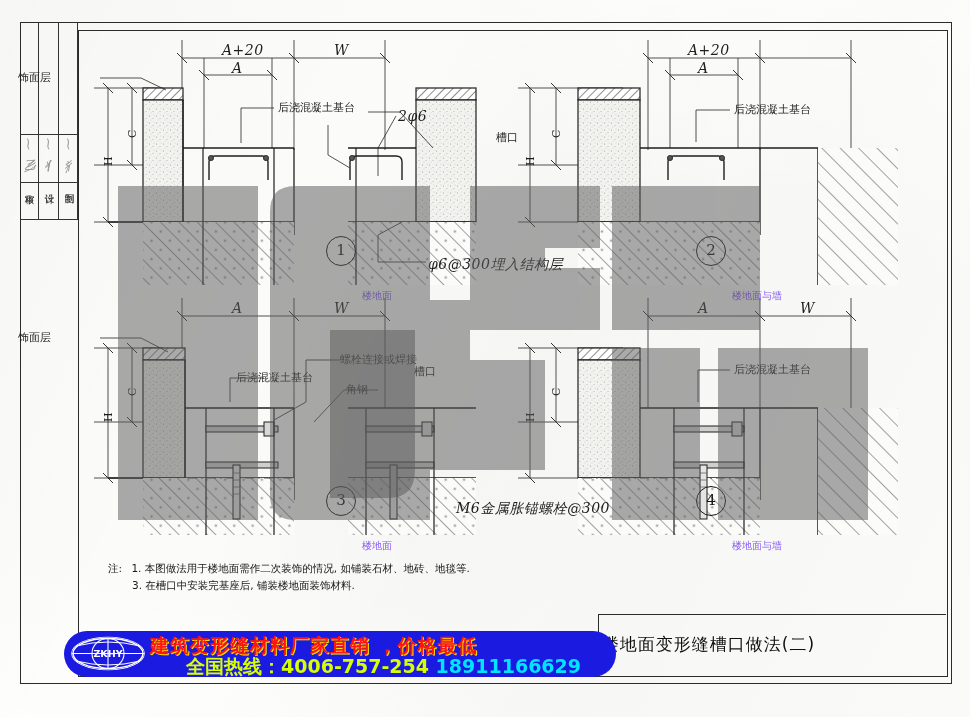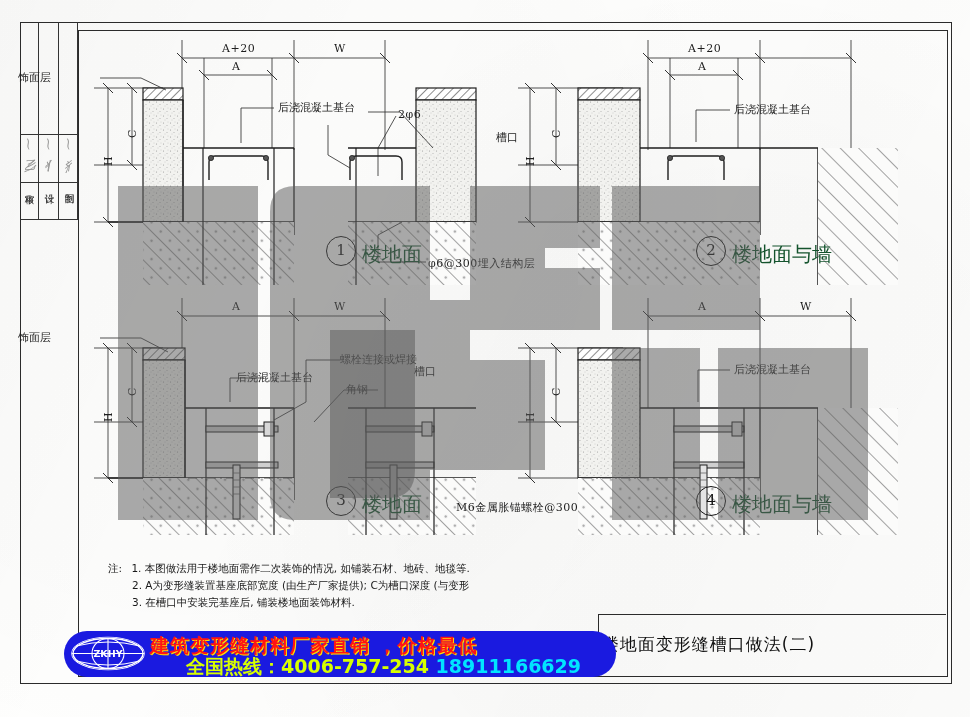--- a/index.html
+++ b/index.html
@@ -39,27 +39,27 @@
             font-family:"DejaVu Serif",serif;opacity:.6;font-style:italic;
             white-space:nowrap;}
 
   
   #canvas{position:absolute;left:78px;top:30px;width:868px;height:645px;}
   svg.draw{position:absolute;left:0;top:0;width:868px;height:645px;overflow:visible;}
 
   
   .lbl{position:absolute;font-size:11px;color:#1e1e1e;white-space:nowrap;
        font-family:"DejaVu Sans",sans-serif;}
-  .lbl-dim{position:absolute;font-size:11px;color:#1e1e1e;white-space:nowrap;
-       font-family:"DejaVu Serif",serif;letter-spacing:.5px;}
+  .lbl-dim{position:absolute;font-size:14px;color:#1e1e1e;white-space:nowrap;
+       font-family:"DejaVu Serif",serif;letter-spacing:.5px;font-style:italic;}
   .lbl-v{position:absolute;font-size:11px;color:#1e1e1e;
        font-family:"DejaVu Serif",serif;
        writing-mode:vertical-rl;text-orientation:sideways;transform:rotate(180deg);}
-  .cap{position:absolute;font-size:20px;color:#14532d;white-space:nowrap;
-       font-family:"DejaVu Sans",sans-serif;}
+  .cap{position:absolute;font-size:10px;color:#8b5cf6;white-space:nowrap;
+       font-family:"DejaVu Sans",sans-serif;margin-top:48px;}
   .cnum{position:absolute;width:28px;height:28px;border:1.4px solid #141414;
         border-radius:50%;font-size:15px;line-height:26px;text-align:center;
         font-family:"DejaVu Serif",serif;color:#141414;background:transparent;}
 
   
   .notes{position:absolute;left:30px;top:530px;font-size:10.5px;line-height:17px;
          color:#181818;font-family:"DejaVu Sans",sans-serif;}
   .notes .nline{white-space:nowrap;}
   .nind{padding-left:24px;}
   .nind2{padding-left:40px;}
@@ -447,21 +447,20 @@
     <div class="lbl-v" style="left:472px;top:342px;height:24px;">C</div>
     <div class="lbl-v" style="left:446px;top:368px;height:24px;">H</div>
     <div class="cnum" style="left:618px;top:456px;">4</div>
     <div class="cap" style="left:654px;top:461px;">楼地面与墙</div>
 
     <div class="notes">
       <div class="nline">
         <span>注:</span>
         <span style="padding-left:6px;margin-top:48px;">1. 本图做法用于楼地面需作二次装饰的情况, 如铺装石材、地砖、地毯等.</span>
       </div>
-      <div class="nline nind">2. A为变形缝装置基座底部宽度 (由生产厂家提供); C为槽口深度 (与变形</div>
       <div class="nline nind">3. 在槽口中安装完基座后, 铺装楼地面装饰材料.</div>
     </div>
 
     <div class="titleblock">
       <div class="tb-title">楼地面变形缝槽口做法(二)</div>
     </div>
 
   </div>
 
   <svg class="watermark" viewBox="0 0 970 717">

